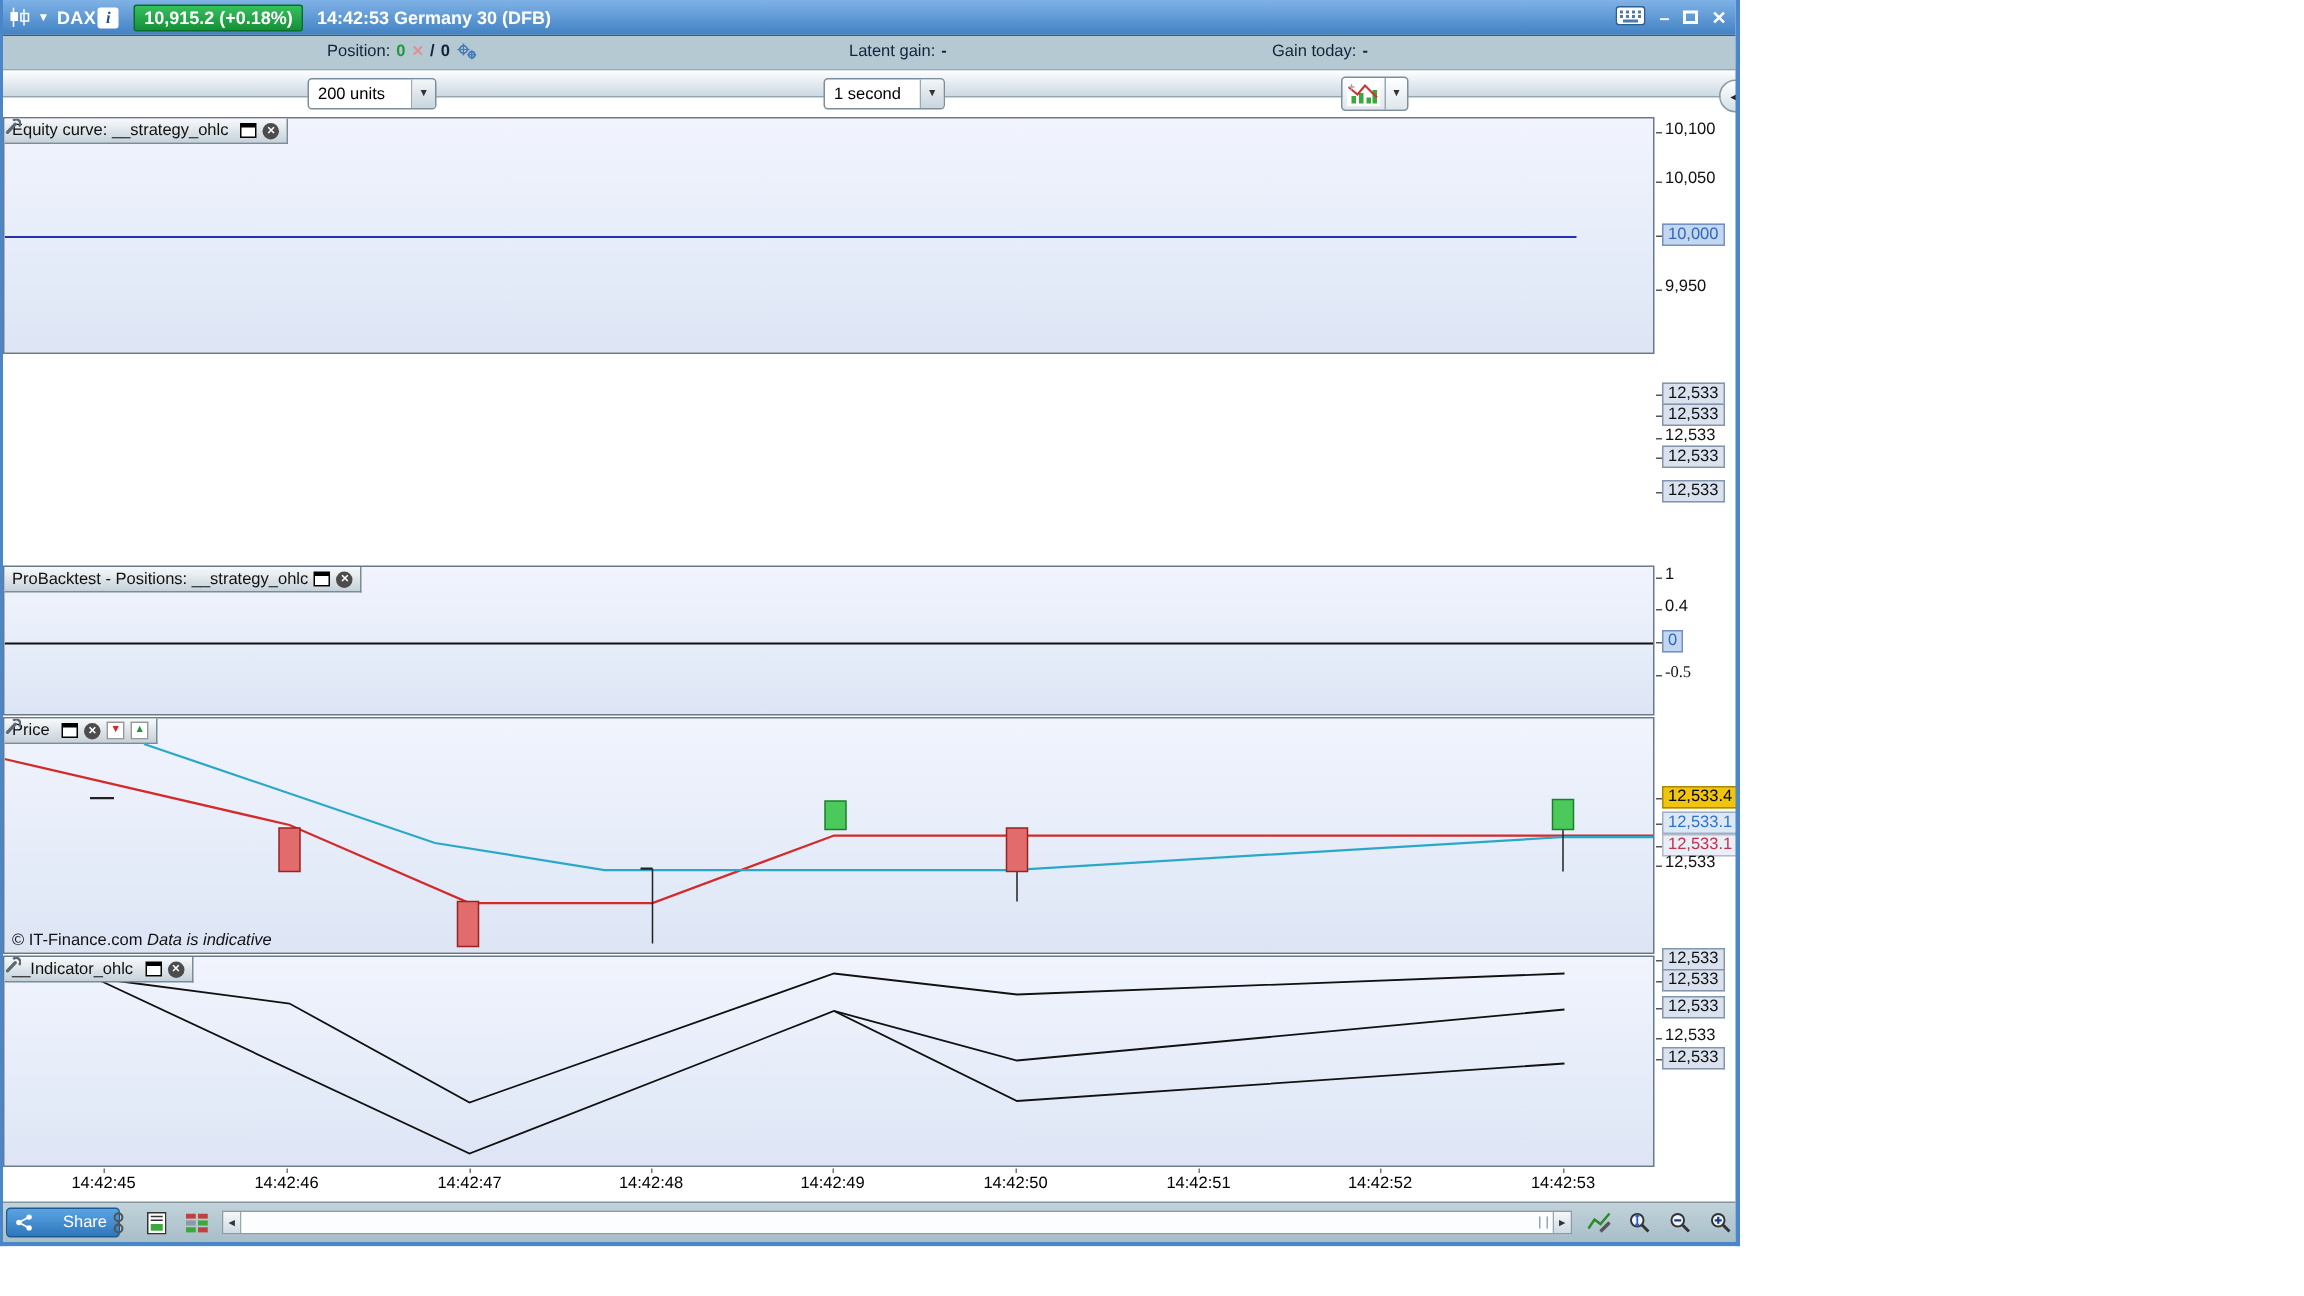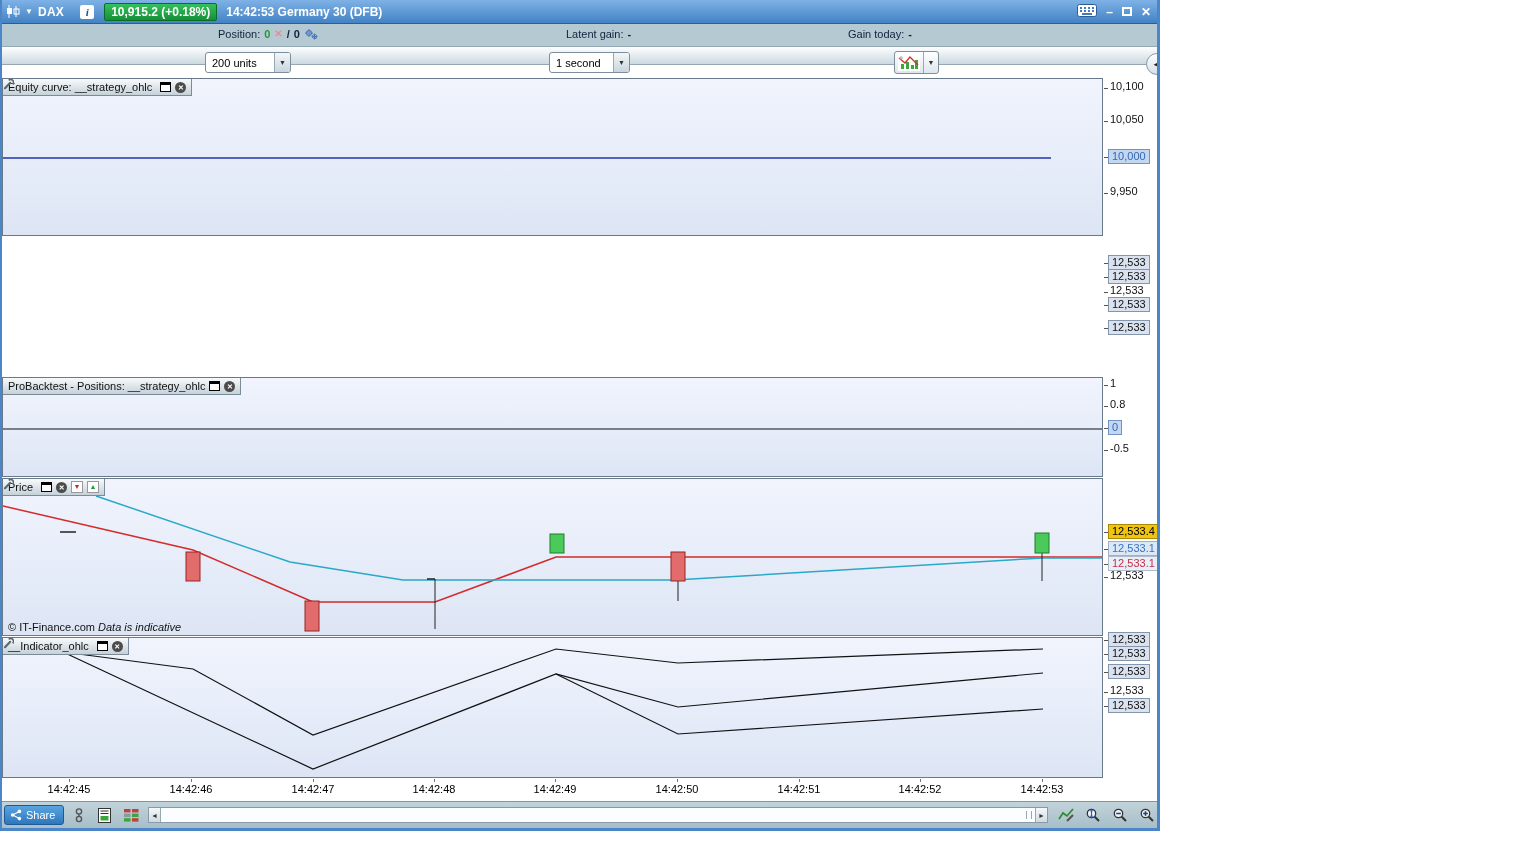--- a/index.html
+++ b/index.html
@@ -4,21 +4,21 @@
 <style>
   *{box-sizing:border-box}
   html,body{margin:0;padding:0;background:#fff;font-family:"Liberation Sans",sans-serif}
   #window{position:relative;width:1160px;height:831px;background:#fff;overflow:hidden}
 
   
   .titlebar{position:absolute;left:0;top:0;width:1157px;height:24px;background:linear-gradient(#7fb2e6,#4282c4);
     display:flex;align-items:center;padding:0 5px;color:#fff;font-size:12px;font-weight:bold;border-bottom:1px solid #2c5e92}
   .tb-ico{display:flex;align-items:center;margin-right:3px}
   .tb-caret{font-size:8px;margin:0 5px 0 1px}
-  .tb-sym{margin-right:16px;letter-spacing:.3px}
+  .tb-sym{margin-right:1px;letter-spacing:.3px}
   .tb-info{width:14px;height:14px;background:#fff;border-radius:2px;color:#1c4f8c;font-family:"Liberation Serif",serif;
     font-style:italic;font-weight:bold;font-size:11px;text-align:center;line-height:14px;margin-right:10px}
   .tb-badge{background:linear-gradient(#36c05c,#159038);border:1px solid #0a6e26;border-radius:2px;padding:1px 6px;margin-right:9px}
   .tb-right{margin-left:auto;display:flex;align-items:center;gap:9px;padding-right:1px}
   .tb-min{font-weight:bold}
   .tb-max{width:10px;height:9px;border:2px solid #fff}
   .tb-close{font-weight:bold}
 
   
   .statusbar{position:absolute;left:0;top:24px;width:1157px;height:23px;background:#b5c9d2;border-bottom:1px solid #93a9b4;
@@ -68,21 +68,21 @@
   .ax.ma-red{left:4px;background:#e9eef7;border:1px solid #b0bac8;color:#c43048;padding:0 3px}
 
   
   #time-axis{position:absolute;left:2px;top:779px;width:1101px;height:22px;background:#fff}
   .tl{position:absolute;top:4px;transform:translateX(-50%);font-size:11px;color:#000;white-space:nowrap}
   .tt{position:absolute;top:0;width:1px;height:3px;background:#777}
 
   
   .bottombar{position:absolute;left:0;top:801px;width:1157px;height:27px;background:linear-gradient(#c2d3da,#a7bec8);border-top:1px solid #8095a0}
   .share-btn{position:absolute;left:4px;top:3px;height:20px;padding:0 8px 0 5px;background:linear-gradient(#5ba4e2,#2e77bc);
-    border:1px solid #1d5a94;border-radius:3px;color:#fff;font-size:11px;display:flex;align-items:center;gap:4px}
+    border:1px solid #1d5a94;border-radius:3px;color:#fff;font-size:11px;display:flex;align-items:center;gap:20px}
   .bb-ico{position:absolute;top:4px;width:18px;height:18px;display:flex;align-items:center;justify-content:center}
   .scroll{position:absolute;left:148px;top:5px;width:900px;height:16px;border:1px solid #8a9aa6;background:#eef3f6;display:flex}
   .sc-btn{width:12px;background:linear-gradient(#f4f8fa,#cfdbe2);font-size:7px;display:flex;align-items:center;justify-content:center;color:#333}
   .sc-btn.l{border-right:1px solid #9aa8b2}
   .sc-btn.r{border-left:1px solid #9aa8b2}
   .sc-thumb{flex:1;background:#fbfdfe;position:relative}
   .sc-grip{position:absolute;right:3px;top:3px;width:6px;height:8px;border-left:1px solid #97a6b0;border-right:1px solid #97a6b0}
 
   .edge{position:absolute;background:#4a86c8}
   .edge-l{left:0;top:0;width:2px;height:831px}
@@ -281,25 +281,25 @@
       <div class="ax box" style="top: 191px;">12,533</div>
       <div class="tick" style="top: 214px;"></div>
       <div class="ax plain" style="top: 206px;">12,533</div>
       <div class="tick" style="top: 227px;"></div>
       <div class="ax box" style="top: 219px;">12,533</div>
       <div class="tick" style="top: 250px;"></div>
       <div class="ax box" style="top: 242px;">12,533</div>
       <div class="tick" style="top: 307px;"></div>
       <div class="ax plain" style="top: 299px;">1</div>
       <div class="tick" style="top: 328px;"></div>
-      <div class="ax plain" style="top: 320px;">0.8</div>
+      <div class="ax plain" style="top: 320px;">0.4</div>
       <div class="tick" style="top: 350px;"></div>
       <div class="ax highlight" style="top: 342px;">0</div>
       <div class="tick" style="top: 372px;"></div>
-      <div class="ax plain" style="top: 364px;">-0.5</div>
+      <div class="ax plain" style="top: 364px; font-family: Liberation Serif, serif;">-0.5</div>
       <div class="tick" style="top: 454px;"></div>
       <div class="ax last" style="top: 446px;">12,533.4</div>
       <div class="tick" style="top: 471px;"></div>
       <div class="ax ma-blue" style="top: 463px;">12,533.1</div>
       <div class="tick" style="top: 486px;"></div>
       <div class="ax ma-red" style="top: 478px;">12,533.1</div>
       <div class="tick" style="top: 499px;"></div>
       <div class="ax plain" style="top: 491px;">12,533</div>
       <div class="tick" style="top: 562px;"></div>
       <div class="ax box" style="top: 554px;">12,533</div>

